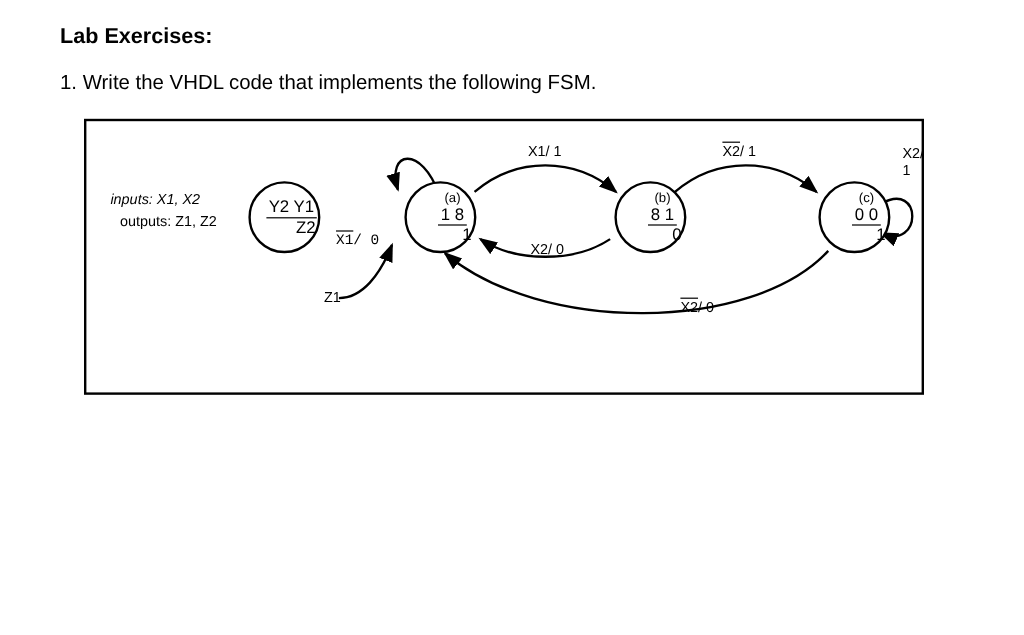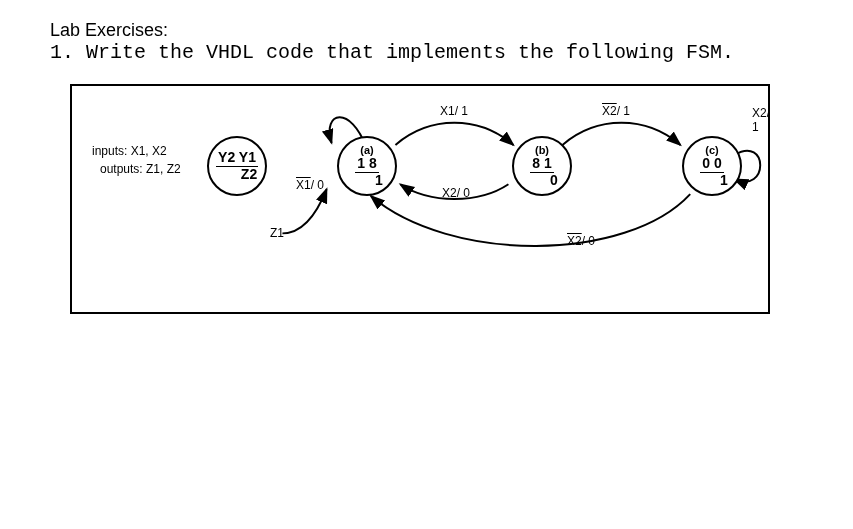--- a/index.html
+++ b/index.html
@@ -1,22 +1,22 @@
 <!DOCTYPE html>
 <html><head>
 <meta charset="utf-8">
 <style>
   * { margin: 0; padding: 0; box-sizing: border-box; }
   body { background: #fff; font-family: Arial, sans-serif; width: 853px; height: 529px; position: relative; padding: 20px 50px; }
-  .title { font-weight: normal; font-size: 18px; }
-  .question { font-size: 20px; margin-bottom: 20px; font-family: Liberation Mono, monospace; }
+  .title { font-weight: bold; font-size: 18px; margin-bottom: 18px; }
+  .question { font-size: 17px; margin-bottom: 20px; }
   .frame { border: 2px solid #000; width: 700px; height: 230px; position: relative; margin-left: 20px; }
   .el { position: absolute; font-size: 12px; font-family: Arial, sans-serif; }
   .overline { text-decoration: overline; }
-  .state-circle { position: absolute; border: 2px solid #000; border-radius: 50%; display: flex; align-items: center; justify-content: center; flex-direction: column; background: #fff; font-weight: bold; }
+  .state-circle { position: absolute; border: 2px solid #000; border-radius: 50%; display: flex; align-items: flex-end; justify-content: center; flex-direction: column; background: #fff; }
   .frac { display: flex; flex-direction: column; align-items: center; line-height: 1.1; font-size: 14px; }
   .frac .top { border-bottom: 1.5px solid #000; padding: 0 2px; }
   .frac .bot { padding: 0 2px; margin-left: 24px; }
   svg.arrows { position: absolute; left:0; top:0; width:100%; height:100%; pointer-events:none; }
 </style>
 </head>
 <body>
 
 <div class="title">Lab Exercises:</div>
 <div class="question">1.   Write the VHDL code that implements the following FSM.</div>
@@ -38,33 +38,33 @@
 
     <path d="M440,100 C410,120 360,120 330,100" stroke="#000" fill="none" stroke-width="2" marker-end="url(#ah)"></path>
 
     <path d="M670,70 C705,50 705,110 670,95" stroke="#000" fill="none" stroke-width="2" marker-end="url(#ah)"></path>
 
     <path d="M625,110 C560,180 380,180 300,112" stroke="#000" fill="none" stroke-width="2" marker-end="url(#ah)"></path>
 
     <path d="M210,150 C230,150 245,130 255,105" stroke="#000" fill="none" stroke-width="2" marker-end="url(#ah)"></path>
   </svg>
 
-  <div class="el" style="left:20px; top:58px;">inputs: X1, X2</div>
+  <div class="el" style="left:20px; top:58px;font-style:italic;">inputs: X1, X2</div>
   <div class="el" style="left:28px; top:76px;">outputs: Z1, Z2</div>
 
   <div class="state-circle" style="left:135px; top:50px; width:60px; height:60px;">
     <div class="frac">
       <span class="top">Y2 Y1</span>
       <span class="bot">Z2</span>
     </div>
   </div>
 
   <div class="el" style="left:198px; top:140px;">Z1</div>
 
-  <div class="el" style="left:224px; top:92px;">
+  <div class="el" style="left:208px; top:92px;font-family:Liberation Mono, monospace;">
     <span class="overline">X1</span><span>/ 0</span>
   </div>
 
   <div class="state-circle" style="left:265px; top:50px; width:60px; height:60px;">
     <div class="frac">
       <span style="font-size:11px">(a)</span>
       <span class="top">1 8</span>
       <span class="bot">1</span>
     </div>
   </div>

